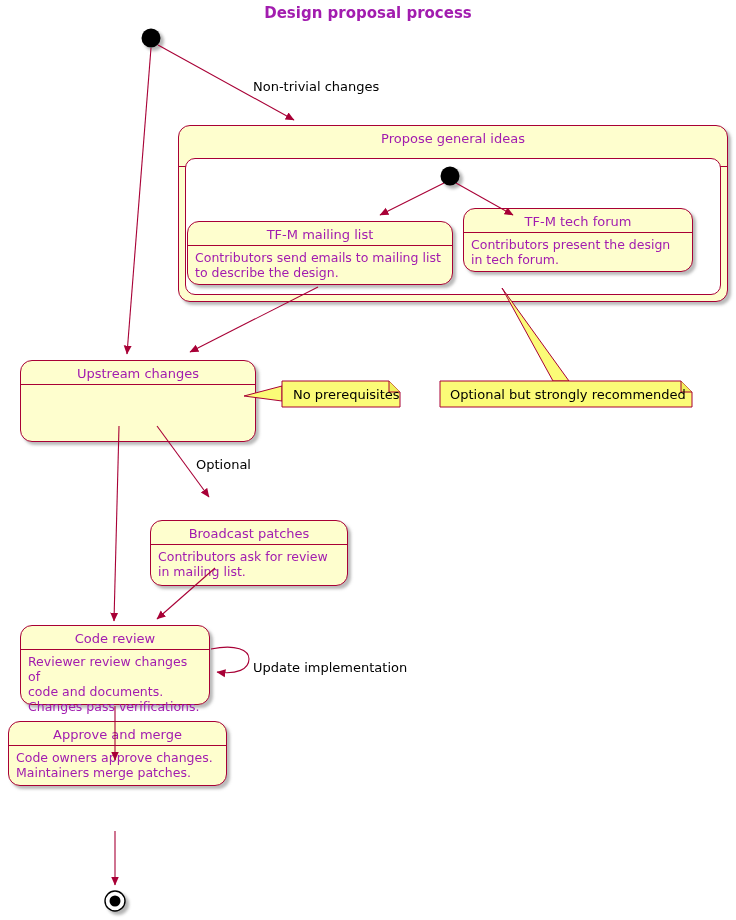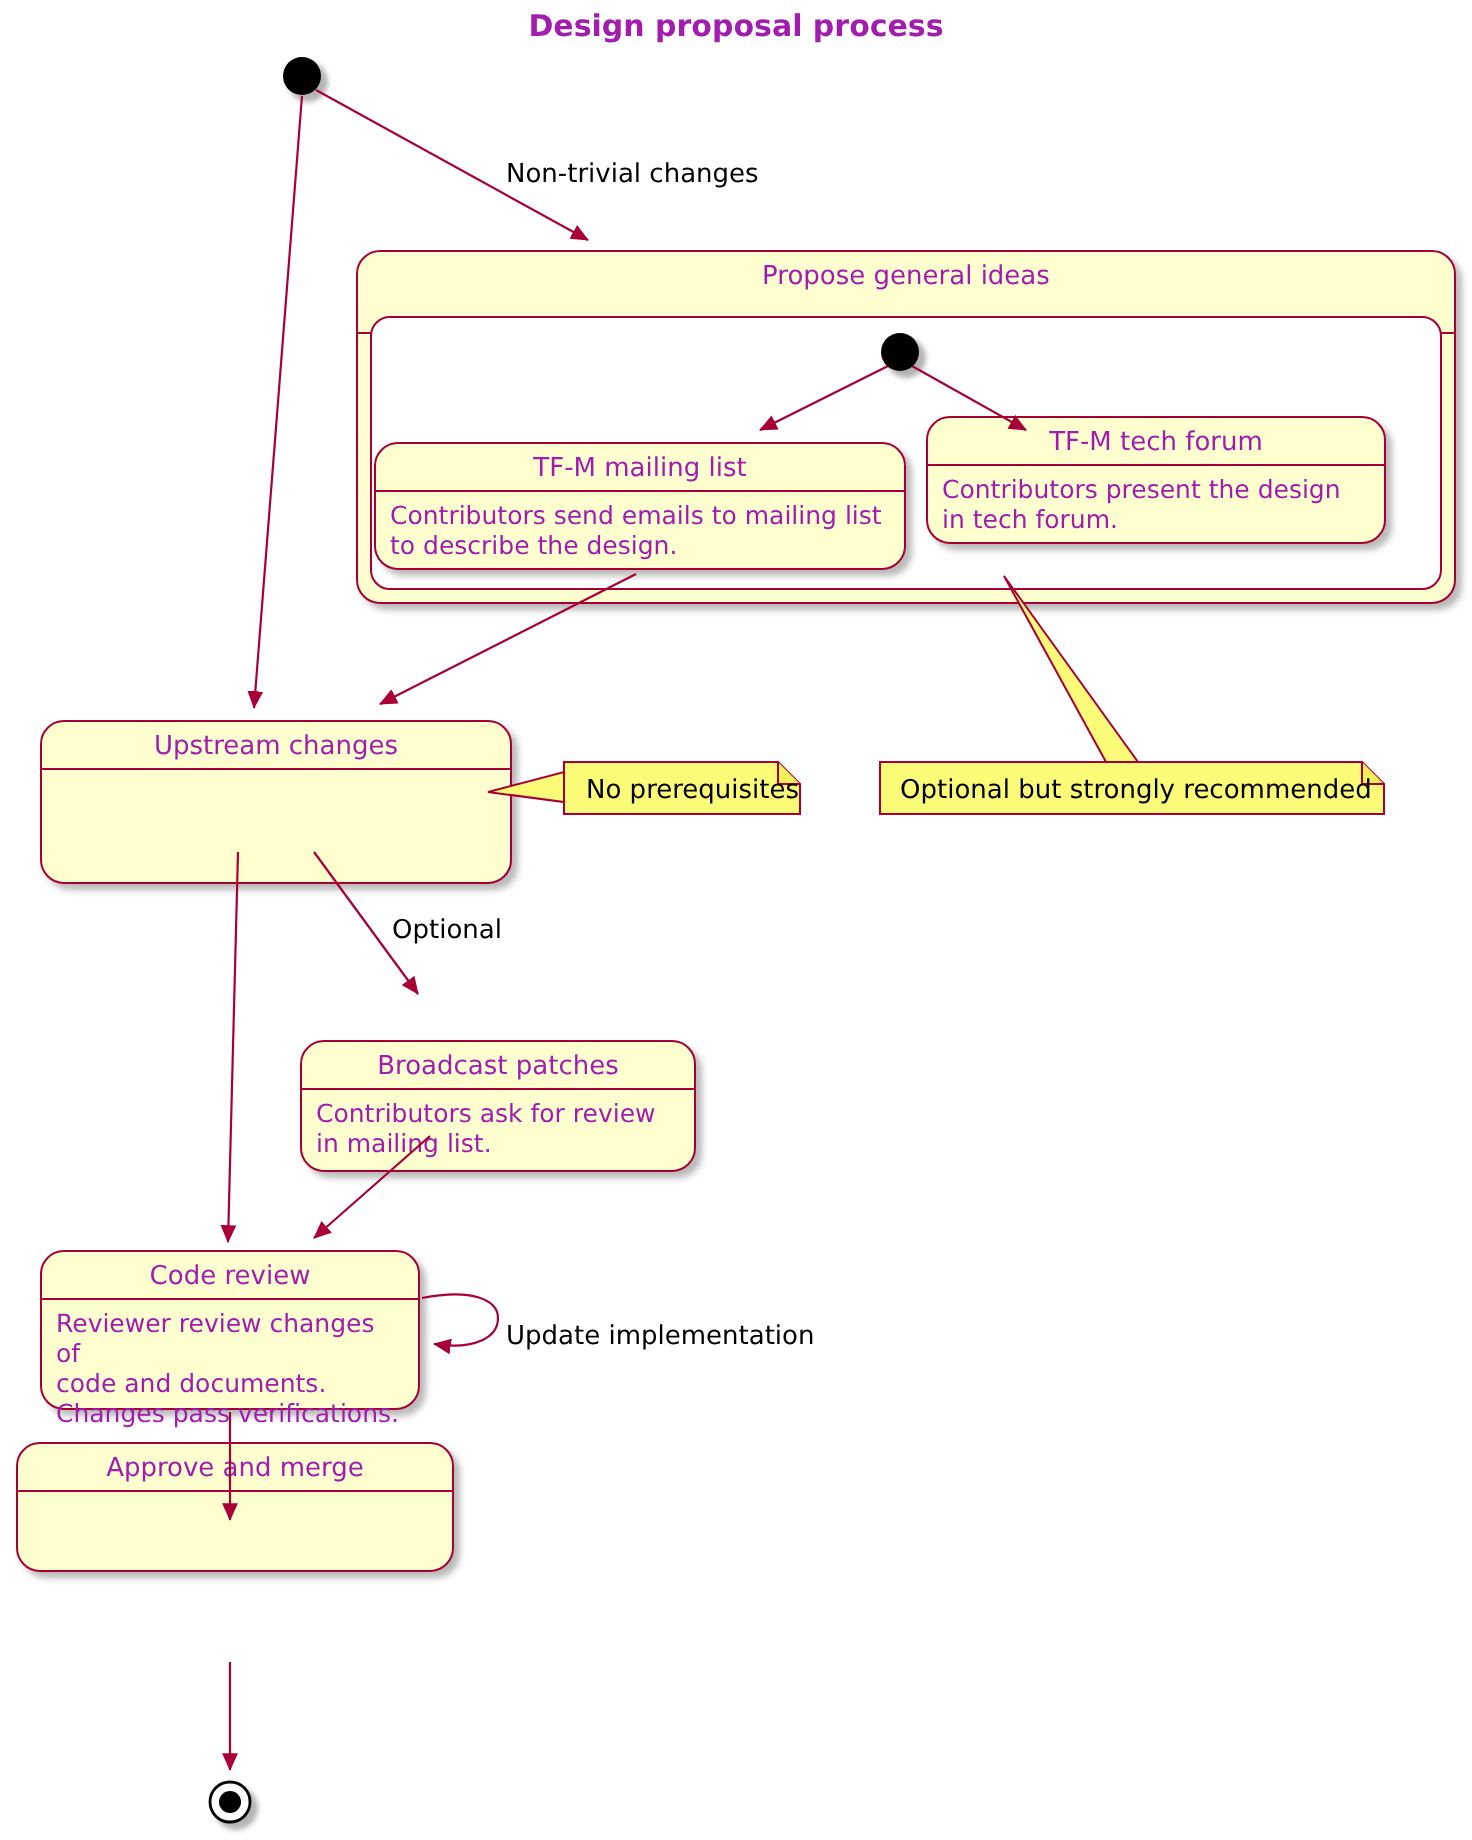--- a/index.html
+++ b/index.html
@@ -111,20 +111,22 @@
 
   <div class="state" style="left:20px;top:625px;width:190px;height:80px;">
     <div class="t">Code review</div>
     <div class="b">Reviewer review changes of
 code and documents.
 Changes pass verifications.</div>
   </div>
 
   <div class="state" style="left:8px;top:721px;width:219px;height:65px;">
     <div class="t">Approve and merge</div>
+    <div class="b">Code owners approve changes.
+Maintainers merge patches.</div>
   </div>
 
   <svg id="edge-layer" xmlns="http://www.w3.org/2000/svg">
     <defs>
       <marker id="arr" viewBox="0 0 10 10" refX="8.5" refY="5" markerWidth="9" markerHeight="9" orient="auto">
         <path d="M0,1 L9,5 L0,9 z" fill="#A80036"></path>
       </marker>
       <filter id="soft" x="-50%" y="-50%" width="200%" height="200%">
         <feGaussianBlur stdDeviation="1.4"></feGaussianBlur>
       </filter>

